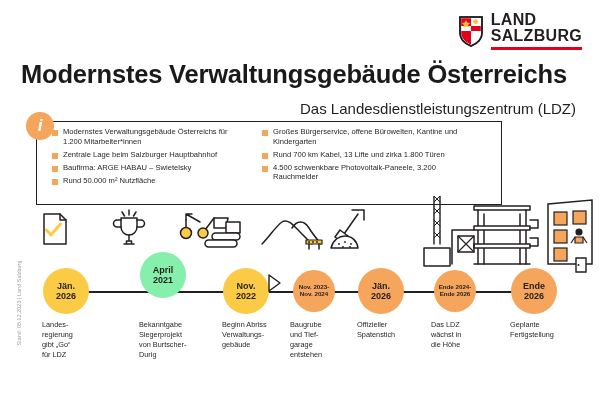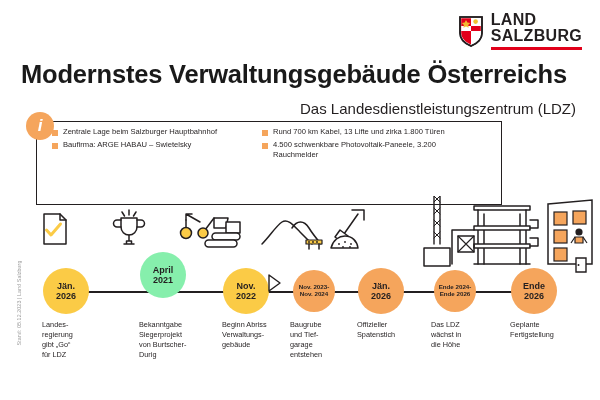--- a/index.html
+++ b/index.html
@@ -103,28 +103,40 @@
 
   <div class="title">Modernstes Verwaltungsgebäude Österreichs</div>
   <div class="subtitle">Das Landesdienstleistungszentrum (LDZ)</div>
 
   <div class="infobox"></div>
   <div class="i-badge">i</div>
   <div class="bul-cols">
     <div class="bul-col left" id="col-left">
         <div class="bullet">
           <span class="sq"></span>
+          <span class="btxt">Modernstes Verwaltungsgebäude Österreichs für 1.200 Mitarbeiter*innen</span>
+        </div>
+        <div class="bullet">
+          <span class="sq"></span>
           <span class="btxt">Zentrale Lage beim Salzburger Hauptbahnhof</span>
         </div>
         <div class="bullet">
           <span class="sq"></span>
           <span class="btxt">Baufirma: ARGE HABAU – Swietelsky</span>
         </div>
+        <div class="bullet">
+          <span class="sq"></span>
+          <span class="btxt">Rund 50.000 m² Nutzfläche</span>
+        </div>
       </div>
     <div class="bul-col right" id="col-right">
+        <div class="bullet">
+          <span class="sq"></span>
+          <span class="btxt">Großes Bürgerservice, offene Bürowelten, Kantine und Kindergarten</span>
+        </div>
         <div class="bullet">
           <span class="sq"></span>
           <span class="btxt">Rund 700 km Kabel, 13 Lifte und zirka 1.800 Türen</span>
         </div>
         <div class="bullet">
           <span class="sq"></span>
           <span class="btxt">4.500 schwenkbare Photovoltaik-Paneele, 3.200 Rauchmelder</span>
         </div>
       </div>
   </div>

